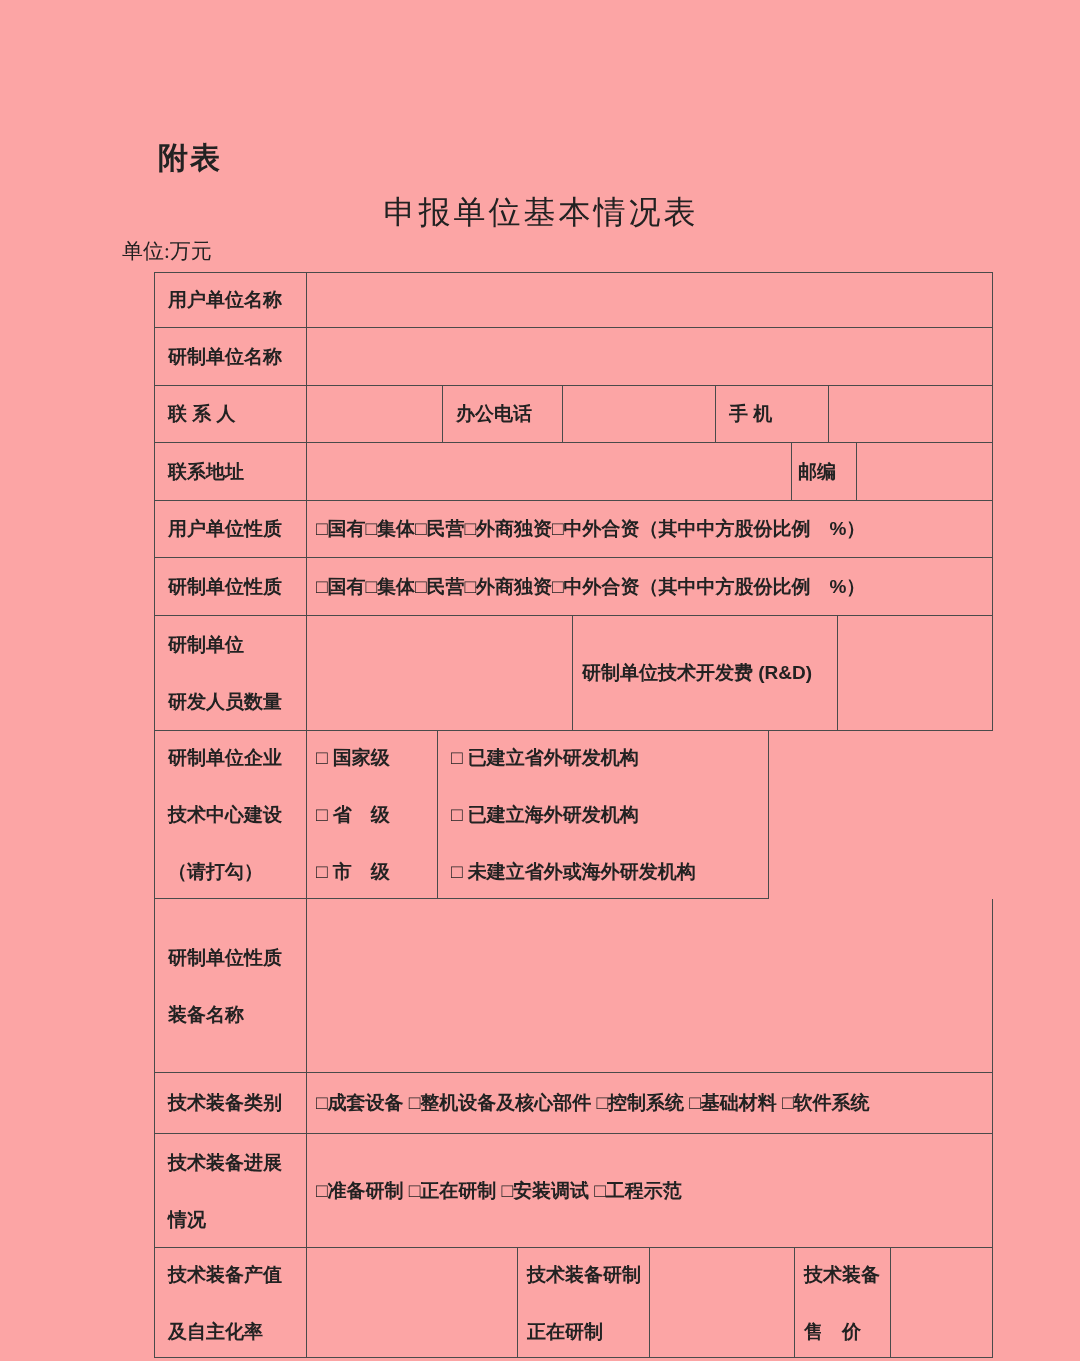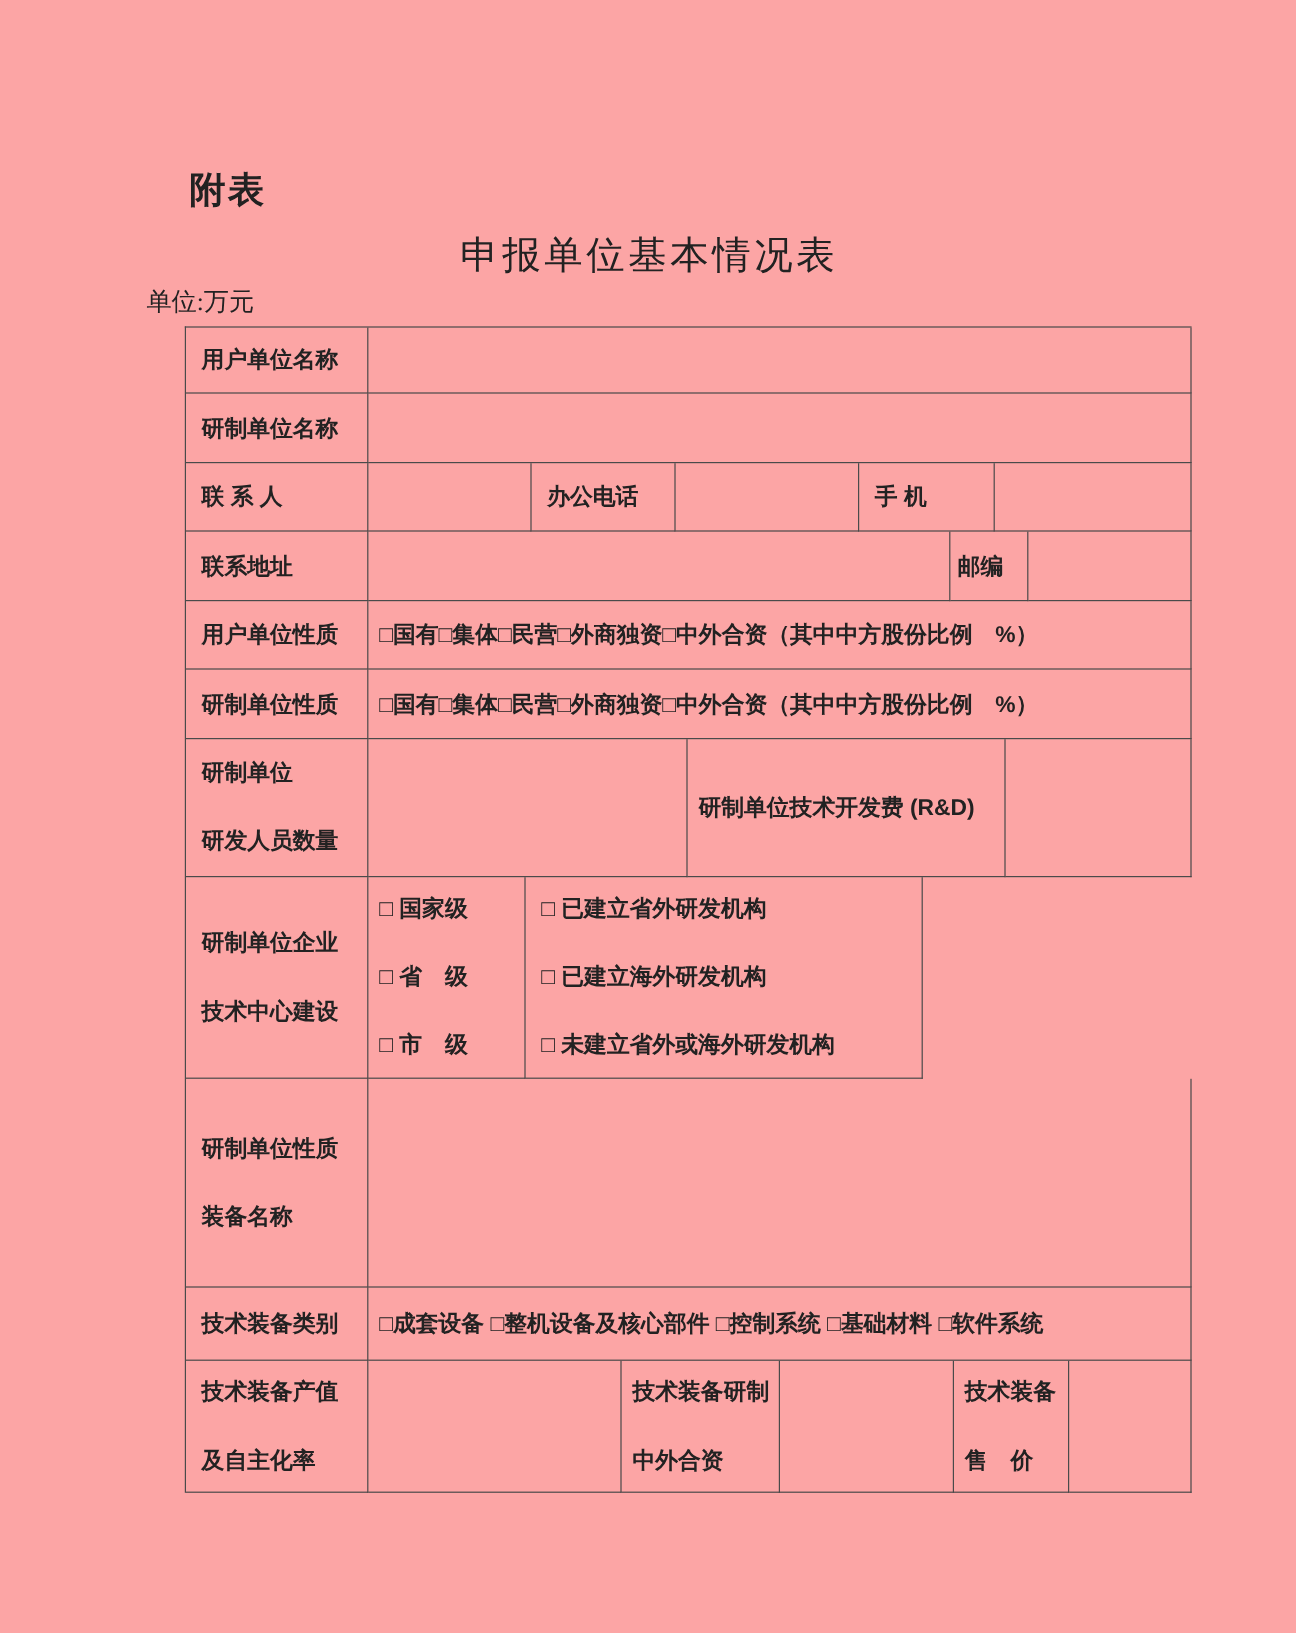--- a/index.html
+++ b/index.html
@@ -107,20 +107,21 @@
       <div class="cell" style="width:266px"></div>
       <div class="cell opt nowrap" style="width:265px">研制单位技术开发费 (R&amp;D)</div>
       <div class="cell" style="width:155px"></div>
     </div>
 
     <div class="row" style="height:168px">
       <div class="cell" style="width:152px">
         <div class="ml">
           <div>研制单位企业</div>
           <div>技术中心建设</div>
+          <div>（请打勾）</div>
         </div>
       </div>
       <div class="cell opt" style="width:131px">
         <div class="ml">
           <div>□ 国家级</div>
           <div>□ 省　级</div>
           <div>□ 市　级</div>
         </div>
       </div>
       <div class="cell" style="width:331px">
@@ -140,33 +141,42 @@
         </div>
       </div>
       <div class="cell" style="width:686px"></div>
     </div>
 
     <div class="row" style="height:61px">
       <div class="cell" style="width:152px">技术装备类别</div>
       <div class="cell opt nowrap" style="width:686px">□成套设备 □整机设备及核心部件 □控制系统 □基础材料 □软件系统</div>
     </div>
 
+    <div class="row" style="height:114px">
+      <div class="cell" style="width:152px">
+        <div class="ml">
+          <div>技术装备进展</div>
+          <div>情况</div>
+        </div>
+      </div>
+      <div class="cell opt nowrap" style="width:686px">□准备研制 □正在研制 □安装调试 □工程示范</div>
+    </div>
 
     <div class="row" style="height:110px">
       <div class="cell" style="width:152px">
         <div class="ml">
           <div>技术装备产值</div>
           <div>及自主化率</div>
         </div>
       </div>
       <div class="cell" style="width:211px"></div>
       <div class="cell opt" style="width:132px">
         <div class="ml">
           <div>技术装备研制</div>
-          <div>中外合资</div>
+          <div>正在研制</div>
         </div>
       </div>
       <div class="cell" style="width:145px"></div>
       <div class="cell opt" style="width:96px">
         <div class="ml">
           <div>技术装备</div>
           <div>售　价</div>
         </div>
       </div>
       <div class="cell" style="width:102px"></div>

